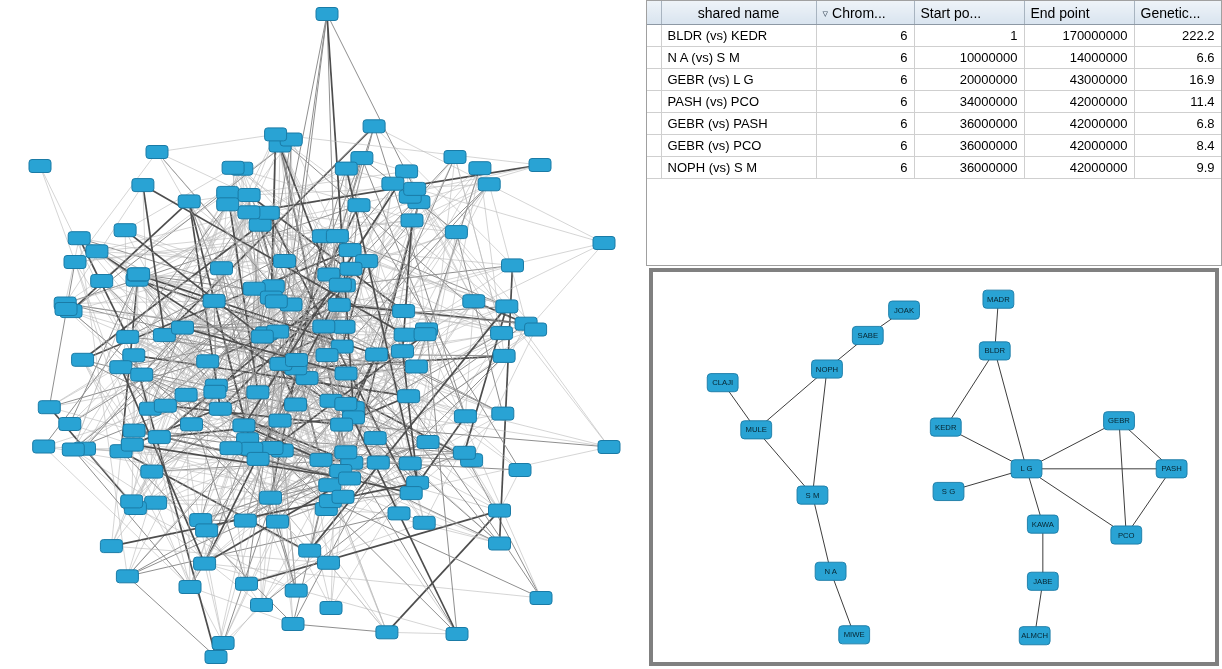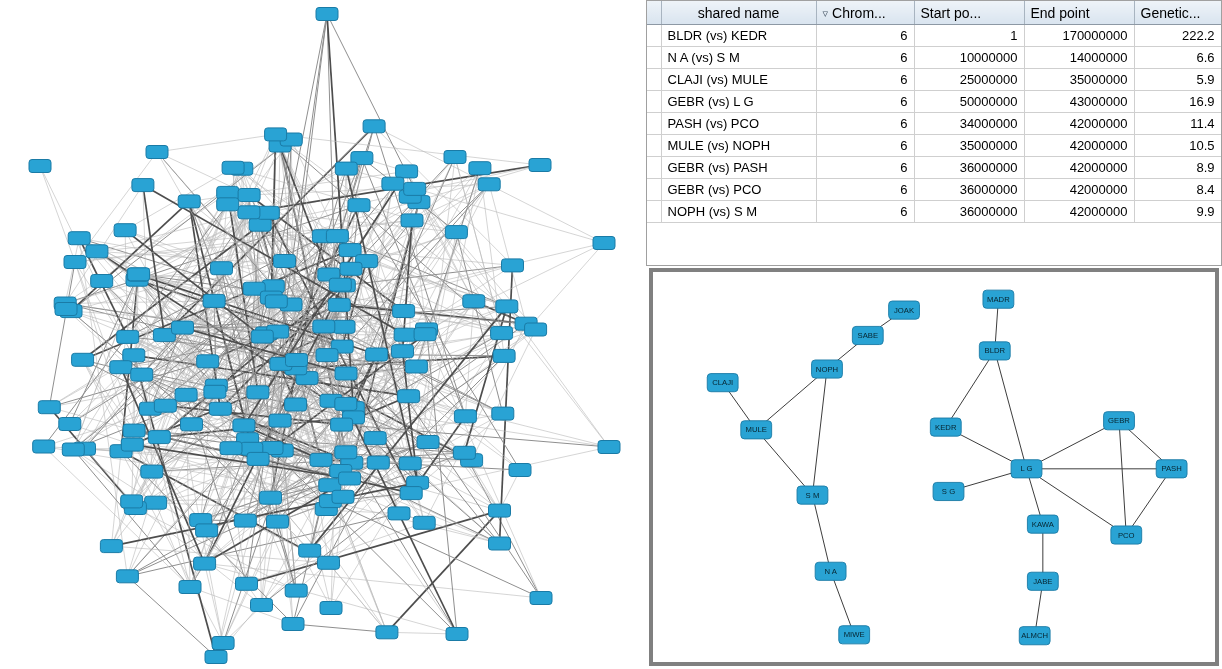--- a/index.html
+++ b/index.html
@@ -1145,57 +1145,41 @@
             <tr>
               <td class="row-gutter"></td>
               <td class="txt">N A (vs) S M</td>
               <td class="num">6</td>
               <td class="num">10000000</td>
               <td class="num">14000000</td>
               <td class="num">6.6</td>
             </tr>
             <tr>
               <td class="row-gutter"></td>
-              <td class="txt">CLAJI (vs) MULE</td>
-              <td class="num">6</td>
-              <td class="num">25000000</td>
-              <td class="num">35000000</td>
-              <td class="num">5.9</td>
-            </tr>
-            <tr>
-              <td class="row-gutter"></td>
               <td class="txt">GEBR (vs) L G</td>
               <td class="num">6</td>
-              <td class="num">50000000</td>
+              <td class="num">20000000</td>
               <td class="num">43000000</td>
               <td class="num">16.9</td>
             </tr>
             <tr>
               <td class="row-gutter"></td>
               <td class="txt">PASH (vs) PCO</td>
               <td class="num">6</td>
               <td class="num">34000000</td>
               <td class="num">42000000</td>
               <td class="num">11.4</td>
             </tr>
             <tr>
               <td class="row-gutter"></td>
-              <td class="txt">MULE (vs) NOPH</td>
-              <td class="num">6</td>
-              <td class="num">35000000</td>
-              <td class="num">42000000</td>
-              <td class="num">10.5</td>
-            </tr>
-            <tr>
-              <td class="row-gutter"></td>
               <td class="txt">GEBR (vs) PASH</td>
               <td class="num">6</td>
               <td class="num">36000000</td>
               <td class="num">42000000</td>
-              <td class="num">8.9</td>
+              <td class="num">6.8</td>
             </tr>
             <tr>
               <td class="row-gutter"></td>
               <td class="txt">GEBR (vs) PCO</td>
               <td class="num">6</td>
               <td class="num">36000000</td>
               <td class="num">42000000</td>
               <td class="num">8.4</td>
             </tr>
             <tr>

